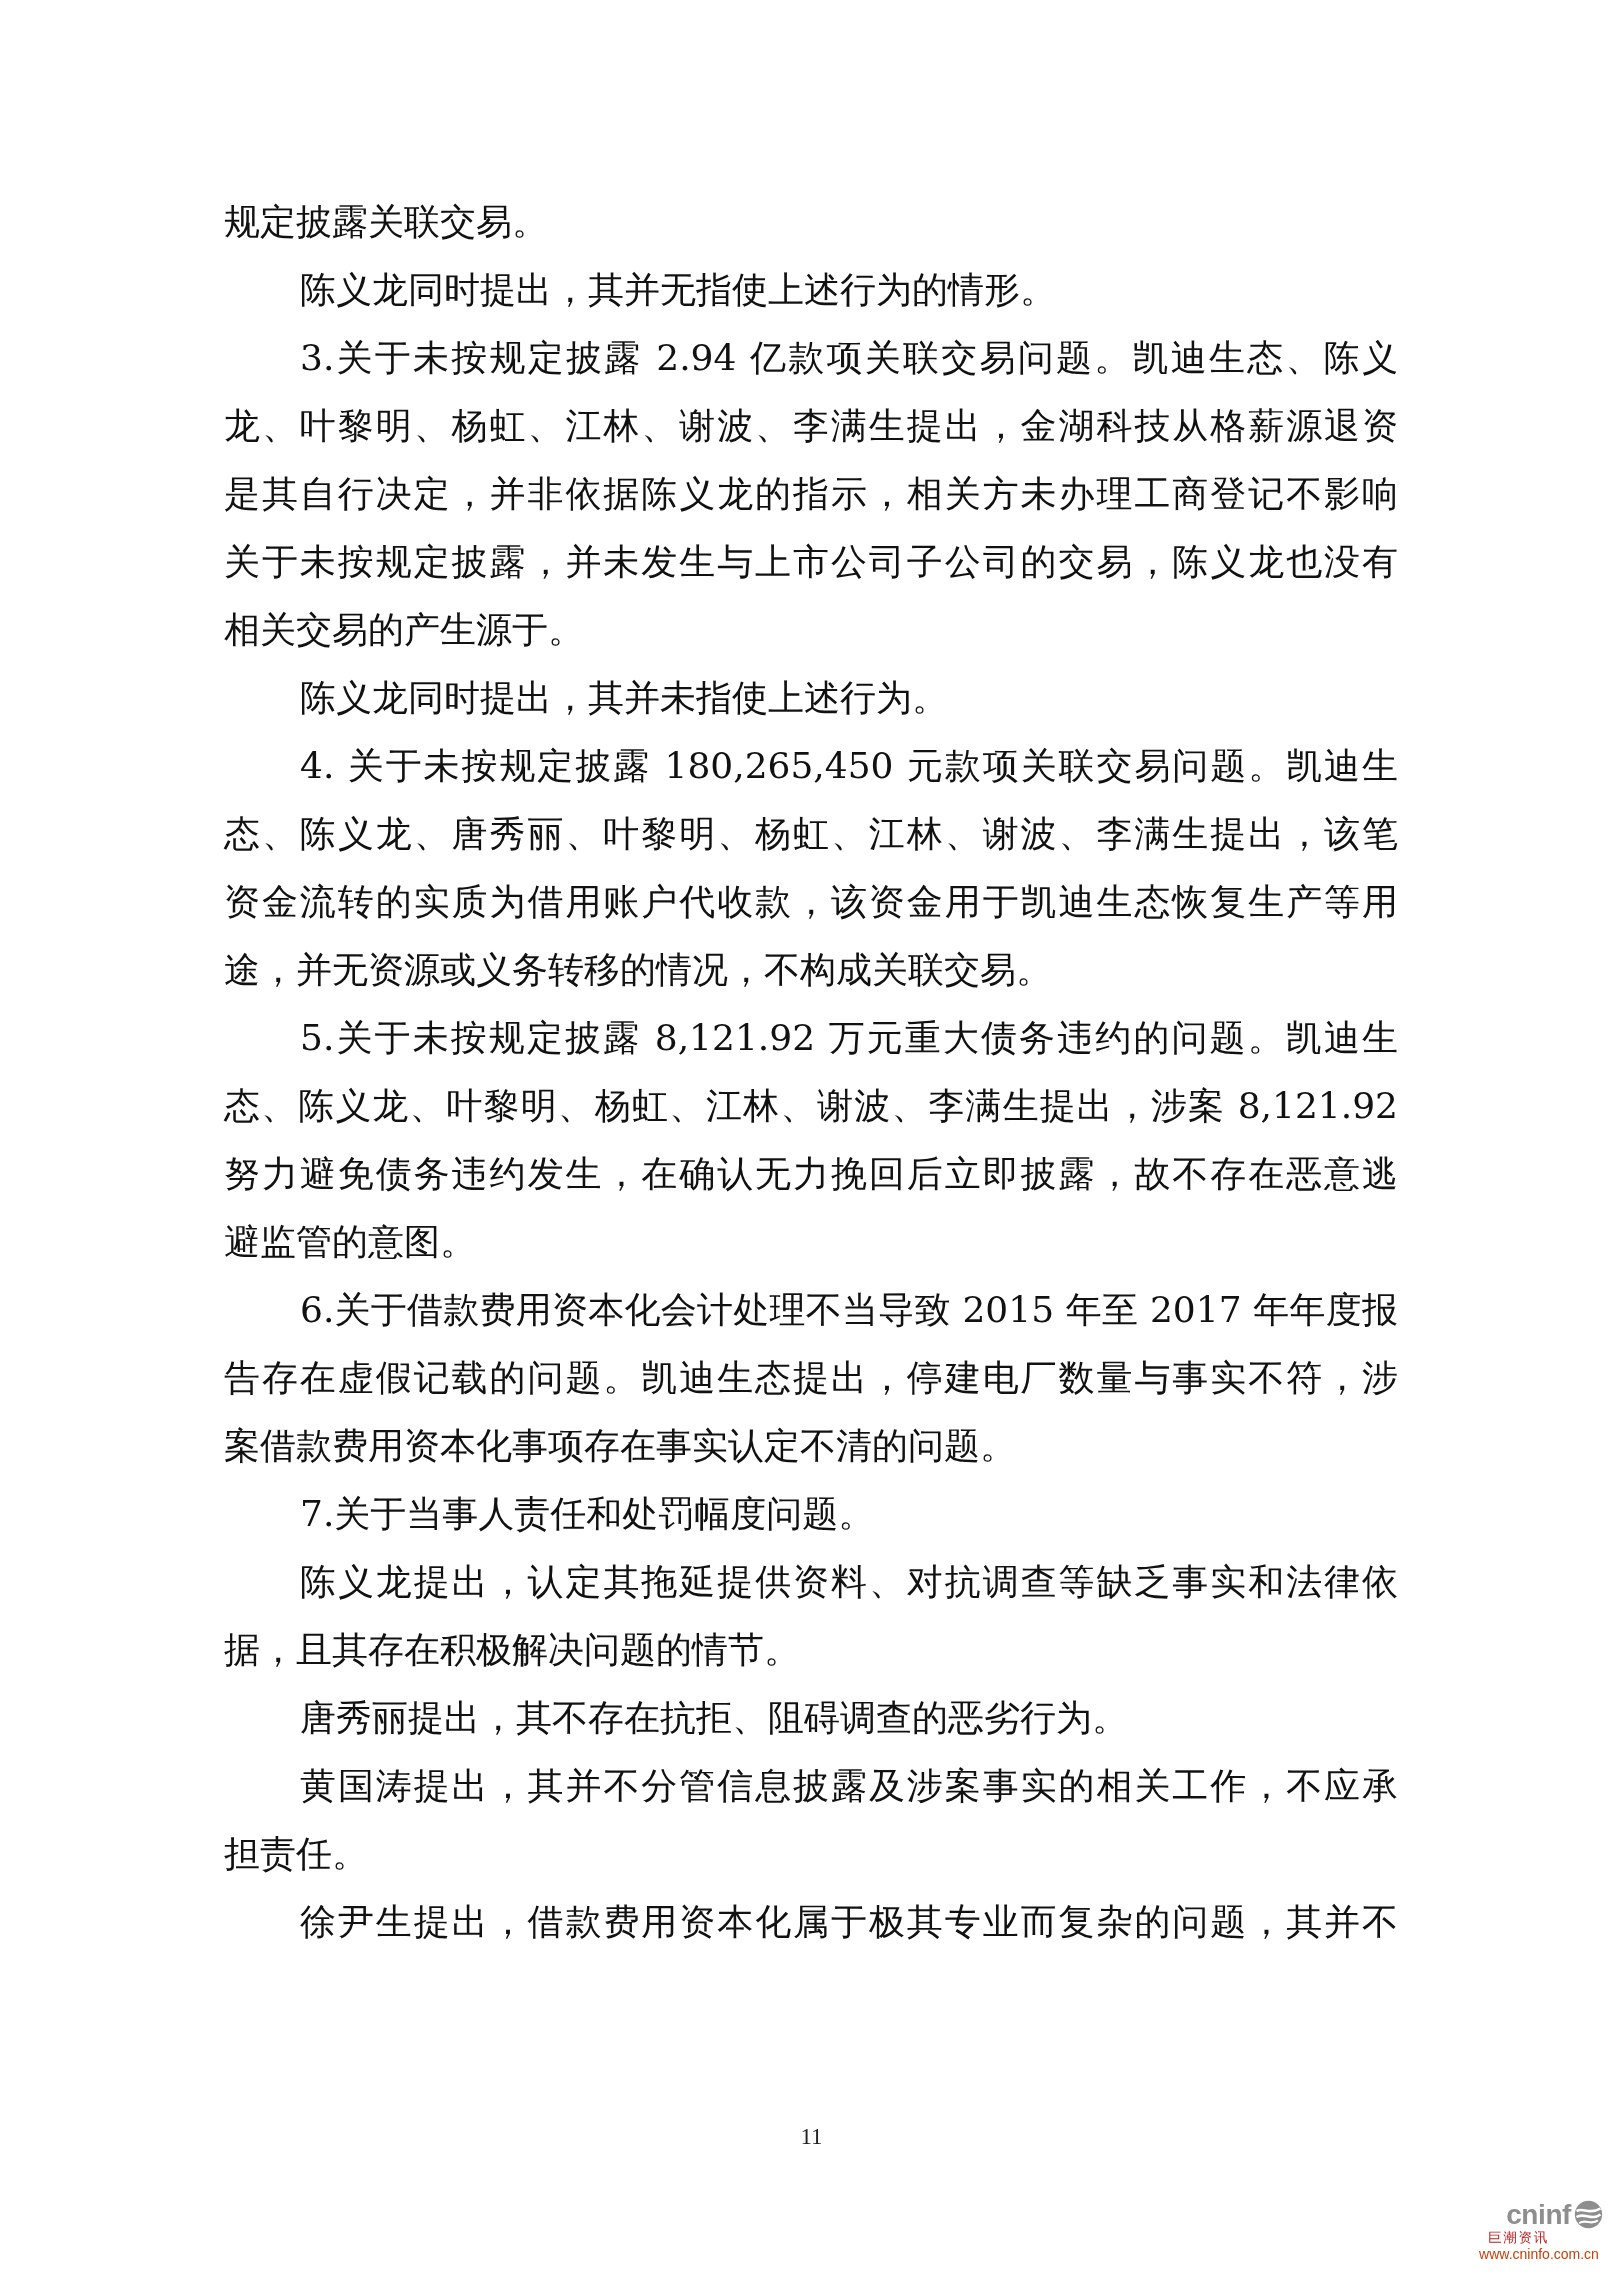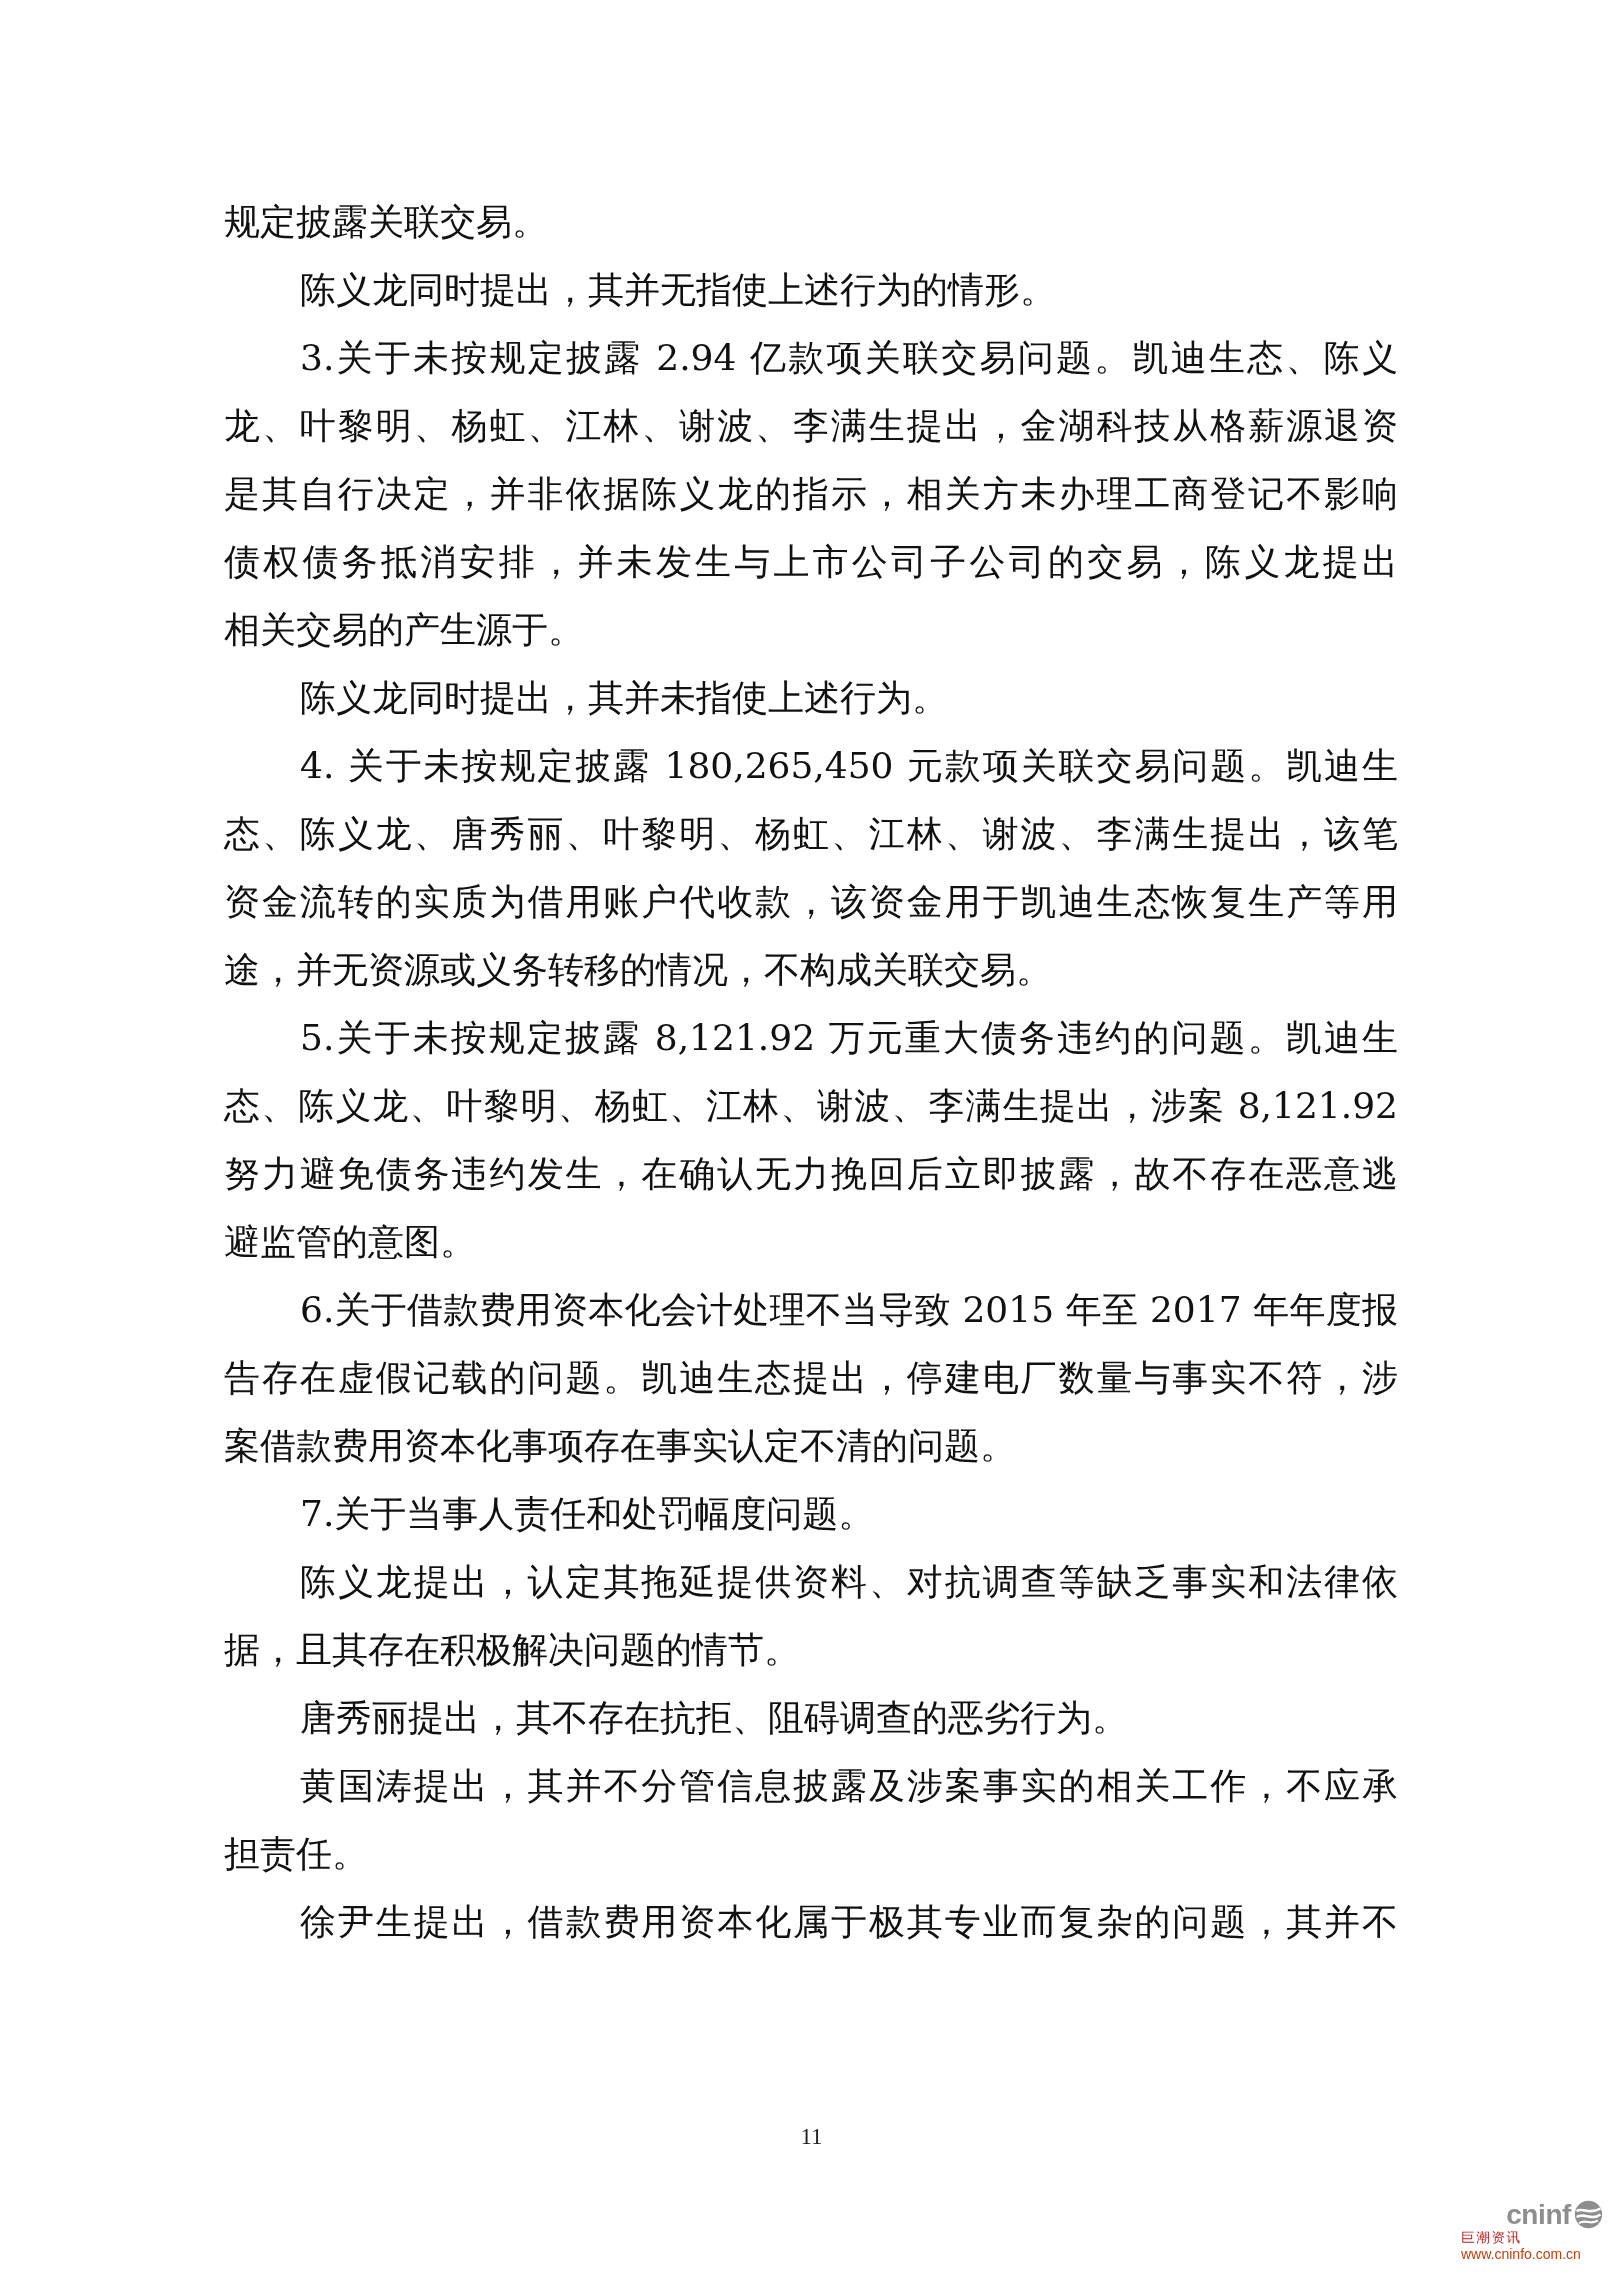--- a/index.html
+++ b/index.html
@@ -52,21 +52,21 @@
       text-align: center;
       font-family: "Liberation Serif", "DejaVu Serif", serif;
       font-size: 23px;
       color: #222222;
     }
     .watermark {
       position: absolute;
       left: 1461px;
       top: 2200px;
       width: 161px;
-      text-align: left;
+      text-align: center;
       color: #9a9a9a;
       font-family: "Liberation Sans", "DejaVu Sans", sans-serif;
     }
     .wm-brand-row {
       display: flex;
       justify-content: flex-end;
       align-items: center;
       gap: 3.4px;
       height: 29px;
       margin-right: 18.6px;
@@ -100,21 +100,21 @@
 </head>
 <body>
 
 <div class="page">
   <div class="body-text" id="body-text">
       <div class="line last">规定披露关联交易。</div>
       <div class="line indent last">陈义龙同时提出，其并无指使上述行为的情形。</div>
       <div class="line indent">3.关于未按规定披露 2.94 亿款项关联交易问题。凯迪生态、陈义</div>
       <div class="line">龙、叶黎明、杨虹、江林、谢波、李满生提出，金湖科技从格薪源退资</div>
       <div class="line">是其自行决定，并非依据陈义龙的指示，相关方未办理工商登记不影响</div>
-      <div class="line">债权债务抵消安排，并未发生与上市公司子公司的交易，陈义龙提出</div>
+      <div class="line">关于未按规定披露，并未发生与上市公司子公司的交易，陈义龙也没有</div>
       <div class="line last">相关交易的产生源于。</div>
       <div class="line indent last">陈义龙同时提出，其并未指使上述行为。</div>
       <div class="line indent">4. 关于未按规定披露 180,265,450 元款项关联交易问题。凯迪生</div>
       <div class="line">态、陈义龙、唐秀丽、叶黎明、杨虹、江林、谢波、李满生提出，该笔</div>
       <div class="line">资金流转的实质为借用账户代收款，该资金用于凯迪生态恢复生产等用</div>
       <div class="line last">途，并无资源或义务转移的情况，不构成关联交易。</div>
       <div class="line indent">5.关于未按规定披露 8,121.92 万元重大债务违约的问题。凯迪生</div>
       <div class="line">态、陈义龙、叶黎明、杨虹、江林、谢波、李满生提出，涉案 8,121.92</div>
       <div class="line">努力避免债务违约发生，在确认无力挽回后立即披露，故不存在恶意逃</div>
       <div class="line last">避监管的意图。</div>

